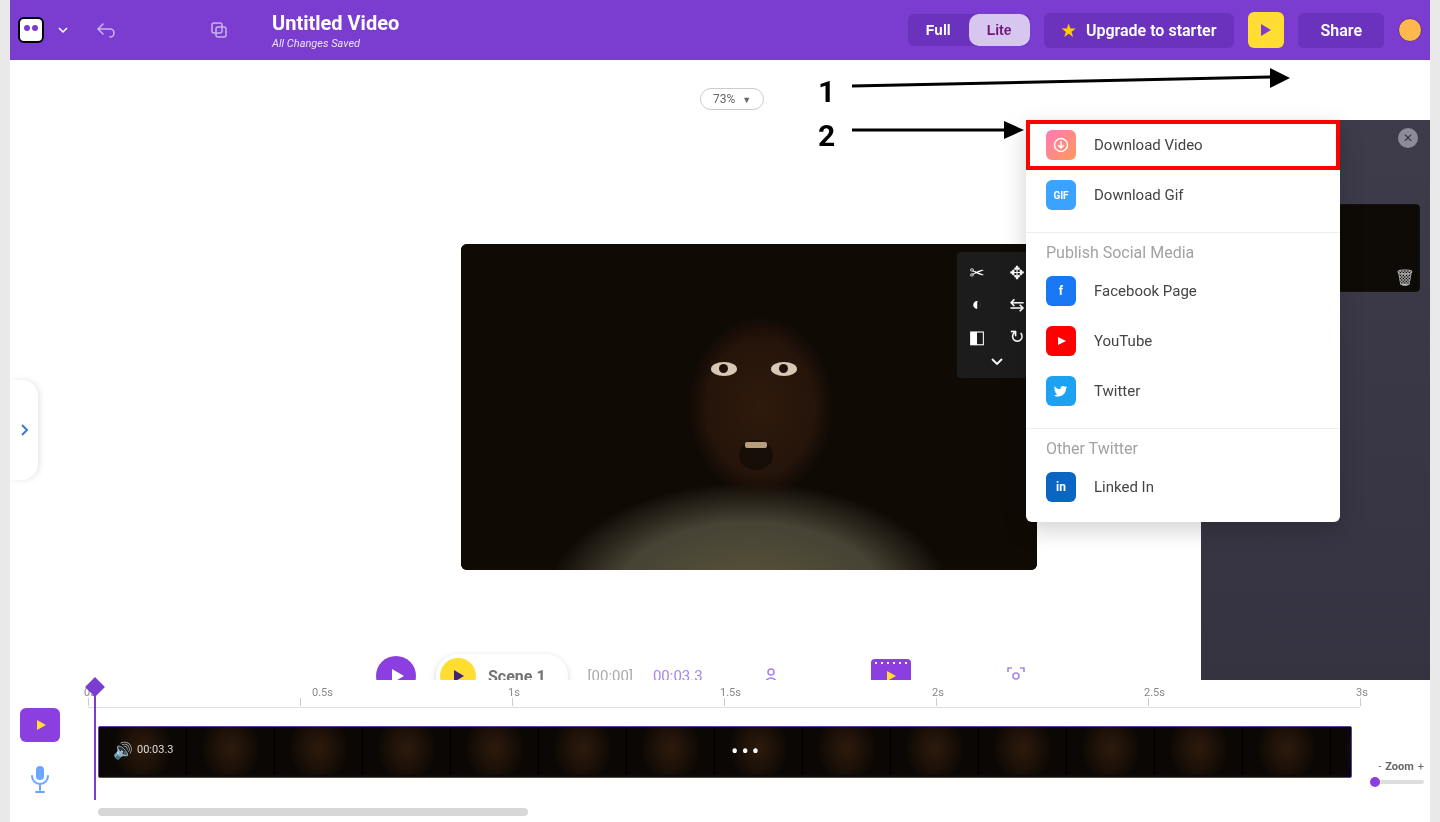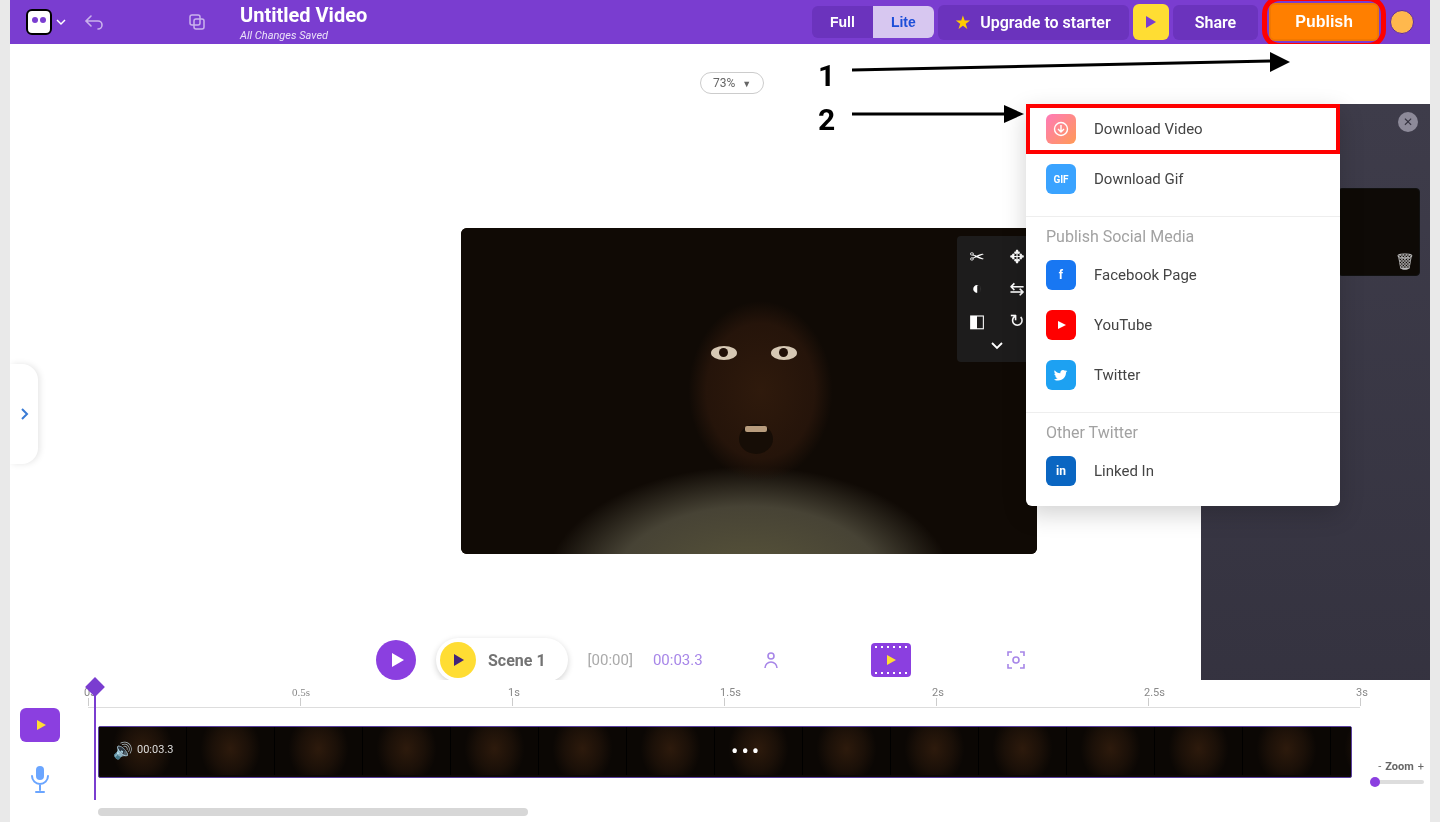--- a/index.html
+++ b/index.html
@@ -1,31 +1,31 @@
 <!DOCTYPE html>
 <html><head>
 <meta charset="utf-8">
 <style>
   * { box-sizing: border-box; margin: 0; padding: 0; }
   body { font-family: -apple-system, BlinkMacSystemFont, "Segoe UI", Roboto, Helvetica, Arial, sans-serif; background: #e9e9e9; width: 1440px; height: 822px; overflow: hidden; position: relative; }
   .app { position: absolute; left: 10px; top: 0; width: 1420px; height: 822px; background: #fff; display: flex; flex-direction: column; }
   
-  .topbar { height: 44px; background: #7a3dd0; display: flex; align-items: center; padding: 0 16px; gap: 4px; color: #fff; position: relative; }
+  .topbar { height: 60px; background: #7a3dd0; display: flex; align-items: center; padding: 0 8px; gap: 14px; color: #fff; position: relative; }
   .logo { width: 26px; height: 26px; border: 2px solid #000; border-radius: 6px; background: #fff; display:flex; align-items:center; justify-content:center; position: relative;}
   .logo::before{content:"";position:absolute;top:6px;left:4px;width:6px;height:6px;border-radius:50%;background:#7a3dd0;}
   .logo::after{content:"";position:absolute;top:6px;right:4px;width:6px;height:6px;border-radius:50%;background:#7a3dd0;}
   .chev { width:10px;height:10px;display:inline-block;}
   .undo, .copy { opacity:.6; cursor:pointer;}
   .title-block { margin-left: 30px; }
   .title-block .title { font-weight: 700; font-size: 20px; }
   .title-block .sub { font-style: italic; font-size: 11px; opacity: .85; margin-top:2px;}
   .spacer { flex:1; }
   .seg { display:flex; background:#6b33bd; border-radius:6px; overflow:hidden;}
   .seg button{border:none;background:transparent;color:#fff;font-weight:600;font-size:14px;padding:8px 18px;cursor:pointer;}
-  .seg button.lite{background:#d7c7f0;color:#1d4ed8;}
+  .seg button.lite{background:#d7c7f0;color:#701a75;border-radius:10px;}
   .upg { background:#6b33bd; border-radius:6px; padding:8px 18px; display:flex; align-items:center; gap:10px; font-weight:600; cursor:pointer;}
   .star{color:#ffcc00;font-size:16px;}
   .playbtn-top{width:36px;height:36px;background:#ffdd33;border-radius:6px;display:flex;align-items:center;justify-content:center;cursor:pointer;}
   .tri{width:0;height:0;border-left:10px solid #7a3dd0;border-top:6px solid transparent;border-bottom:6px solid transparent;}
   .share{background:#6b33bd;border-radius:6px;padding:8px 22px;font-weight:600;cursor:pointer;}
   .publish{background:#ff7f00;border:none;color:#fff;font-weight:700;font-size:16px;border-radius:6px;padding:10px 26px;cursor:pointer; box-shadow: inset 0 0 0 2px rgba(0,0,0,0.05);}
   .publish-wrap{border:5px solid #ff0000;border-radius:18px;padding:2px; }
   .avatar{width:24px;height:24px;border-radius:50%;background:#ffb84d;border:1px solid #5a2aa3;}
 
   
@@ -142,23 +142,20 @@
       <button class="lite">Lite</button>
     </div>
     <div class="upg">
       <span class="star">★</span>
       <span>Upgrade to starter</span>
     </div>
     <div class="playbtn-top">
       <div class="tri"></div>
     </div>
     <div class="share">Share</div>
-    <div class="publish-wrap">
-      <button class="publish">Publish</button>
-    </div>
     <div class="avatar"></div>
   </div>
 
   <div class="canvas-area">
     <div class="left-tab">
       <svg width="10" height="14" viewBox="0 0 10 14">
           <path d="M3 2 L8 7 L3 12" stroke="#3a7bd5" stroke-width="2" fill="none"></path>
         </svg>
     </div>
 
@@ -295,21 +292,21 @@
         <svg width="24" height="30" viewBox="0 0 24 30">
             <rect x="8" y="2" width="8" height="14" rx="4" fill="#6aa5ff"></rect>
             <path d="M4 12a8 8 0 0 0 16 0 M12 20v6 M8 28h8" stroke="#6aa5ff" stroke-width="2" fill="none" stroke-linecap="round"></path>
           </svg>
       </span>
     </div>
 
     <div class="tl-ruler" id="ruler">
         <div class="tick" style="left: -4px;">0s</div>
         <div class="tickline" style="left: 0px;"></div>
-        <div class="tick" style="left: 204px; font-family: Liberation Serif, serif;">0.5s</div>
+        <div class="tick" style="left: 224px;">0.5s</div>
         <div class="tickline" style="left: 212px;"></div>
         <div class="tick" style="left: 420px;">1s</div>
         <div class="tickline" style="left: 424px;"></div>
         <div class="tick" style="left: 632px;">1.5s</div>
         <div class="tickline" style="left: 636px;"></div>
         <div class="tick" style="left: 844px;">2s</div>
         <div class="tickline" style="left: 848px;"></div>
         <div class="tick" style="left: 1056px;">2.5s</div>
         <div class="tickline" style="left: 1060px;"></div>
         <div class="tick" style="left: 1268px;">3s</div>

